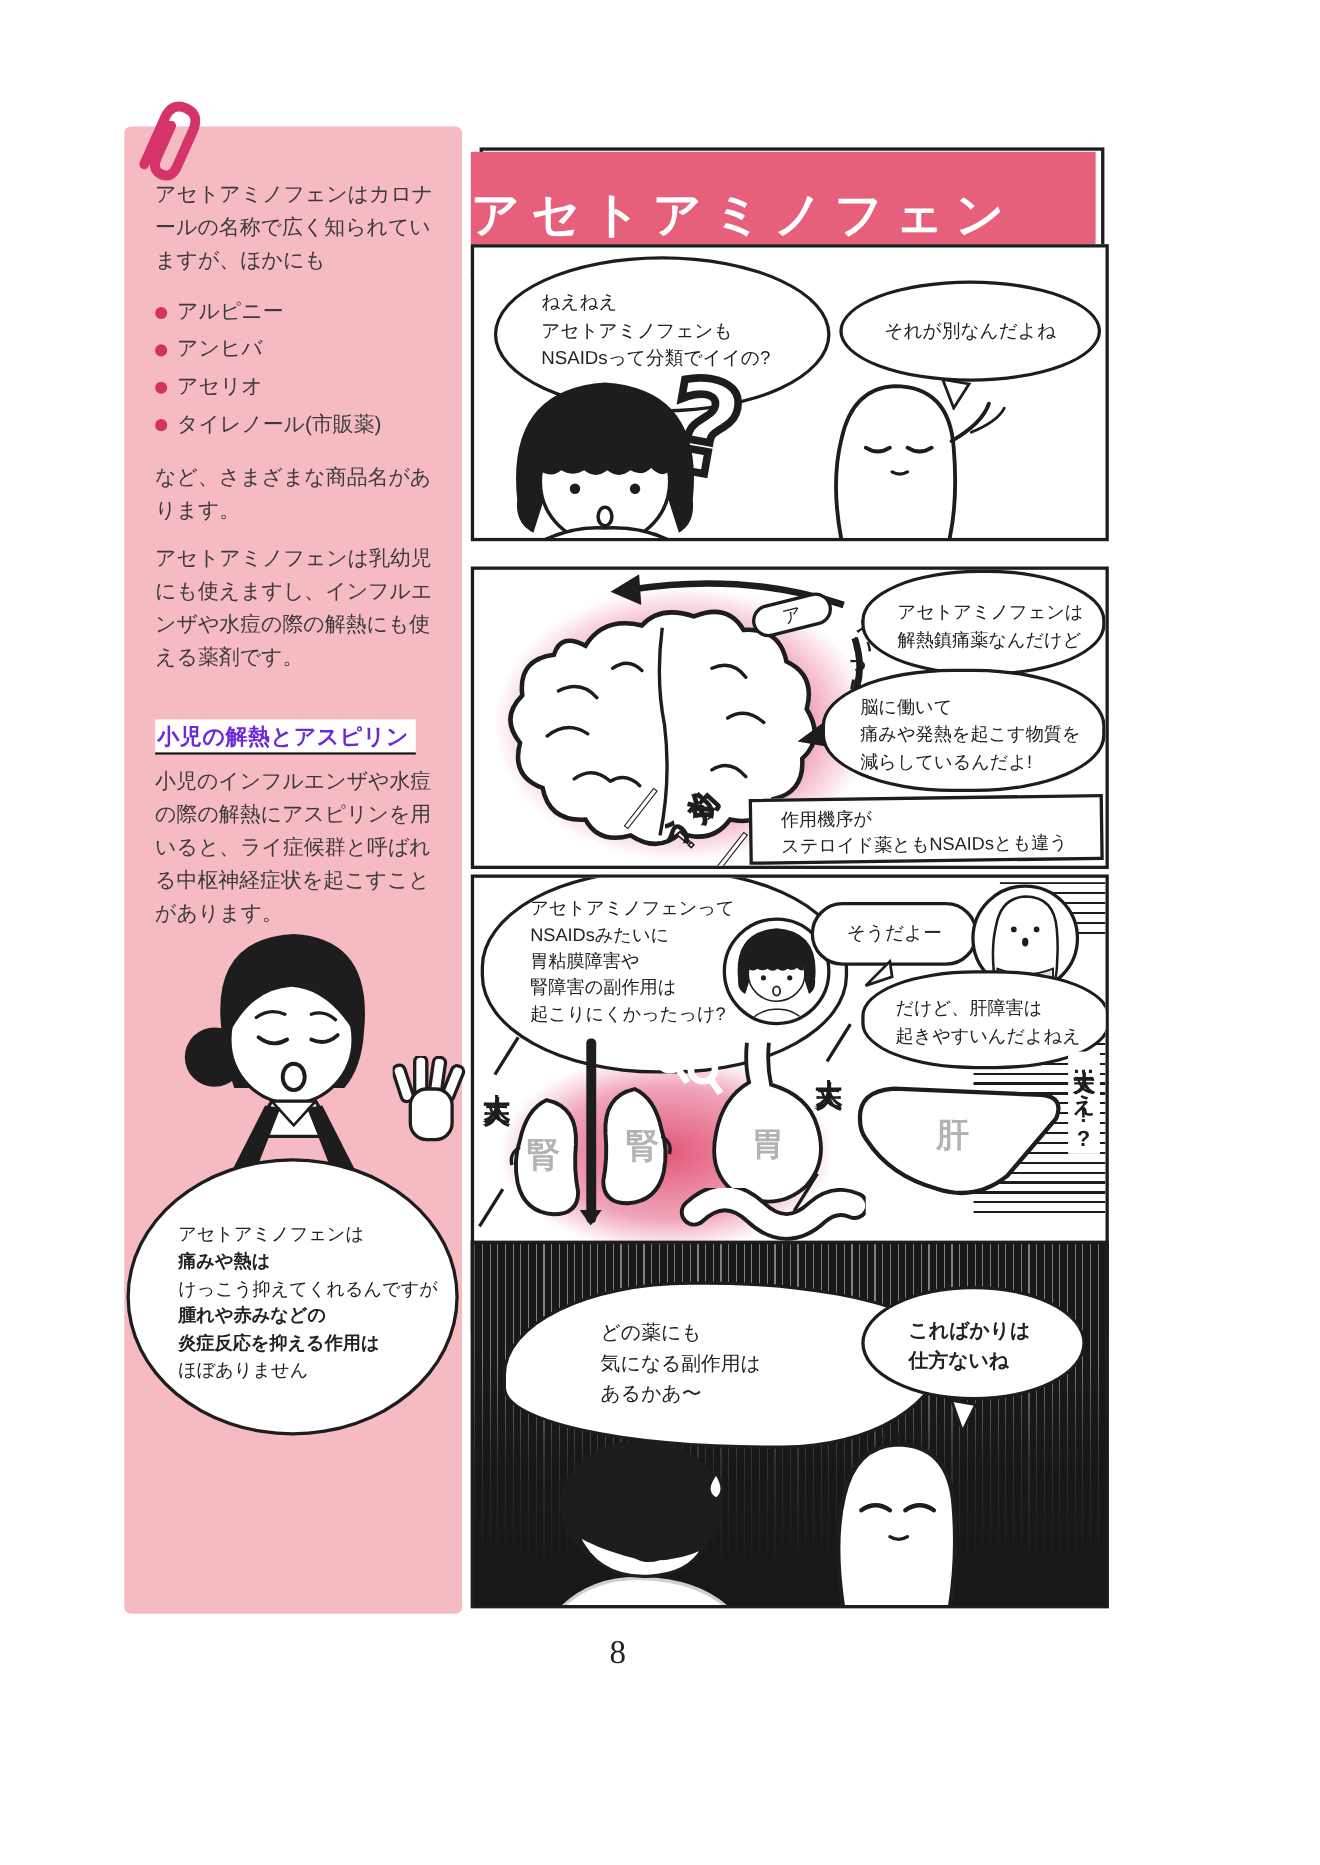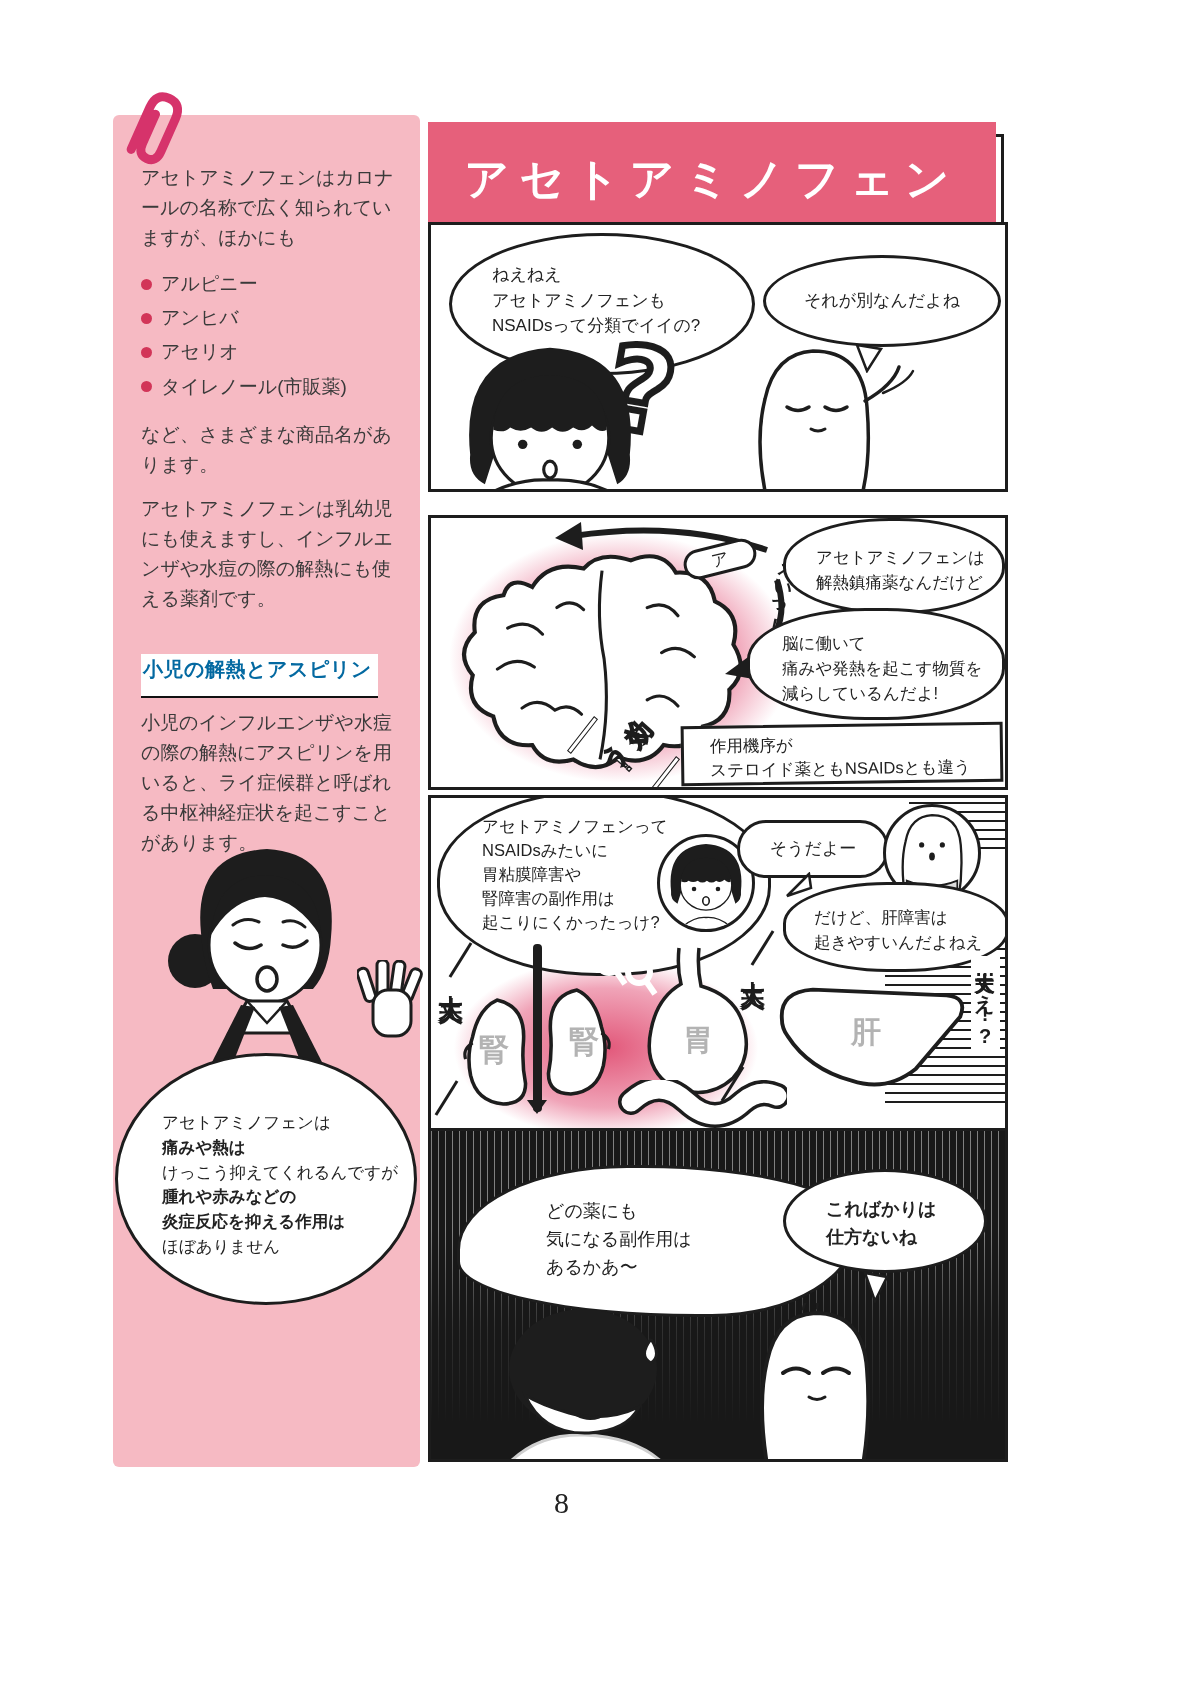--- a/index.html
+++ b/index.html
@@ -15,37 +15,37 @@
   .page{position:relative;width:1200px;height:1695px;background:#fff;overflow:hidden;}
 
   
   .sidebar{position:absolute;left:113px;top:115px;width:307px;height:1352px;
     background:var(--sidebar-bg);border-radius:6px;padding:48px 26px 0 28px;}
   .clip{position:absolute;left:6px;top:-28px;}
   .sb-p{font-size:19px;line-height:1.58;margin-bottom:14px;}
   .brands{list-style:none;margin:14px 0 16px 0;}
   .brands li{display:flex;align-items:center;font-size:19px;line-height:1.8;}
   .dot{width:11px;height:11px;border-radius:50%;background:var(--bullet);margin-right:9px;flex:0 0 auto;}
-  .sb-h{display:inline-block;font-size:20px;font-weight:700;color:#0369a1;background:#fff;
-    padding:2px 6px 13px 2px;border-bottom:2.5px solid #111;margin:26px 0 10px 0;letter-spacing:.5px;}
+  .sb-h{display:inline-block;font-size:20px;font-weight:700;color:#6d28d9;background:#fff;
+    padding:2px 6px 1px 2px;border-bottom:2.5px solid #111;margin:26px 0 10px 0;letter-spacing:.5px;}
   .pharmacist{position:absolute;left:30px;top:718px;width:240px;height:235px;}
   .ph-hand{position:absolute;left:244px;top:845px;}
   .ph-bubble{position:absolute;left:2px;top:938px;width:302px;height:252px;background:#fff;
     border:3px solid var(--ink);border-radius:50%;padding:54px 0 0 44px;}
   .ph-bubble .ln{font-size:16.5px;line-height:1.5;color:#222;}
   .ph-bubble .ln.b{font-weight:700;}
   .footnote{position:absolute;left:30px;top:1318px;width:260px;font-size:19px;line-height:1.6;
     color:#333;padding-left:20px;text-indent:-20px;}
 
   
   .comic{position:absolute;left:428px;top:122px;width:580px;height:1380px;}
   .banner{position:relative;width:580px;height:112px;}
   .banner-back{position:absolute;left:8px;top:12px;width:568px;height:98px;background:#fff;border:3px solid var(--ink);}
-  .banner-front{position:absolute;left:0;top:0;width:568px;height:114px;background:var(--banner-pink);
-    display:flex;align-items:center;justify-content:center;}
+  .banner-front{position:absolute;left:0;top:16px;width:568px;height:114px;background:var(--banner-pink);
+    display:flex;align-items:center;}
   .banner-front h1{color:#fff;font-size:44px;font-weight:700;letter-spacing:10px;}
 
   .panel{position:absolute;left:0;width:580px;background:#fff;border:3px solid var(--ink);overflow:hidden;}
   .panel1{top:100px;height:270px;}
   .panel2{top:393px;height:275px;}
   .panel3{top:673px;height:416px;}
   .panel4{top:1006px;height:334px;background:#181818;}
 
   .bubble{position:absolute;background:#fff;border:3px solid var(--ink);border-radius:50%;}
   .bubble .ln{font-size:17px;line-height:1.5;color:#222;}

